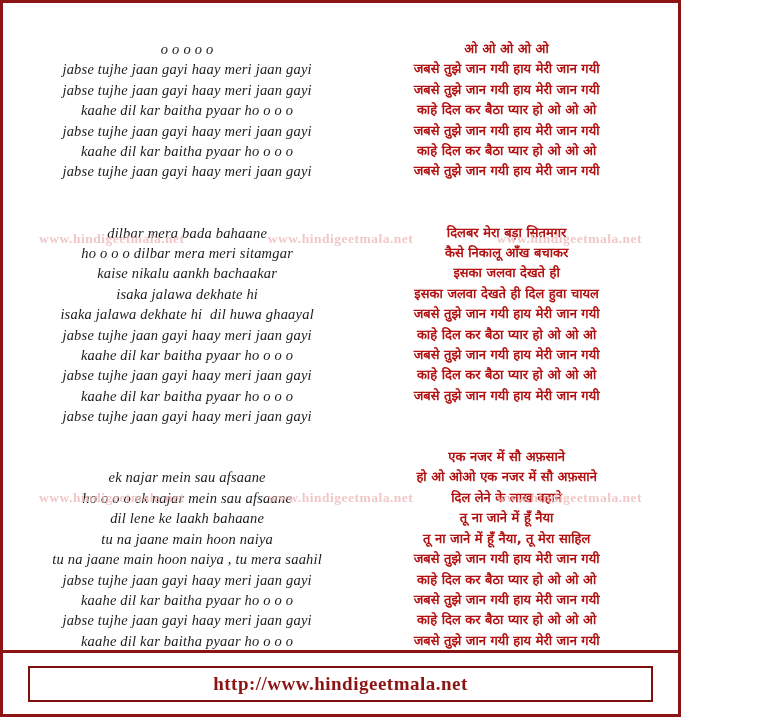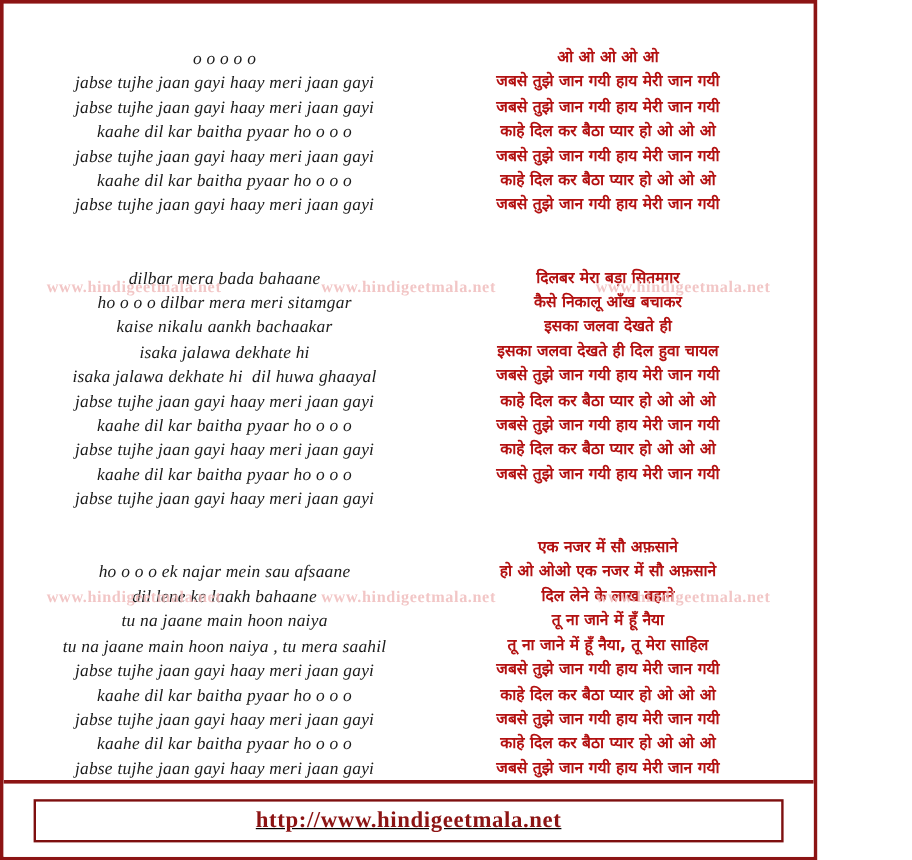--- a/index.html
+++ b/index.html
@@ -91,21 +91,20 @@
     left: 0;
     bottom: 0;
     width: 100%;
     height: 64px;
     box-sizing: border-box;
     border-top: 3px solid #8c1414;
     background: #ffffff;
     display: flex;
     align-items: center;
     justify-content: center;
-    text-decoration: underline;
   }
   .footer-bar {
     width: 92%;
     height: 32px;
     border: 2px solid #7e0f0f;
     background: #ffffff;
     display: flex;
     align-items: center;
     justify-content: center;
   }
@@ -139,20 +138,21 @@
           <div class="line">kaise nikalu aankh bachaakar</div>
           <div class="line">isaka jalawa dekhate hi</div>
           <div class="line">isaka jalawa dekhate hi  dil huwa ghaayal</div>
           <div class="line">jabse tujhe jaan gayi haay meri jaan gayi</div>
           <div class="line">kaahe dil kar baitha pyaar ho o o o</div>
           <div class="line">jabse tujhe jaan gayi haay meri jaan gayi</div>
           <div class="line">kaahe dil kar baitha pyaar ho o o o</div>
           <div class="line">jabse tujhe jaan gayi haay meri jaan gayi</div>
           <div class="line blank">&nbsp;</div>
           <div class="line blank">&nbsp;</div>
+          <div class="line">ek najar mein sau afsaane</div>
           <div class="line">ho o o o ek najar mein sau afsaane</div>
           <div class="line">dil lene ke laakh bahaane</div>
           <div class="line">tu na jaane main hoon naiya</div>
           <div class="line">tu na jaane main hoon naiya , tu mera saahil</div>
           <div class="line">jabse tujhe jaan gayi haay meri jaan gayi</div>
           <div class="line">kaahe dil kar baitha pyaar ho o o o</div>
           <div class="line">jabse tujhe jaan gayi haay meri jaan gayi</div>
           <div class="line">kaahe dil kar baitha pyaar ho o o o</div>
           <div class="line">jabse tujhe jaan gayi haay meri jaan gayi</div>
         </div>

